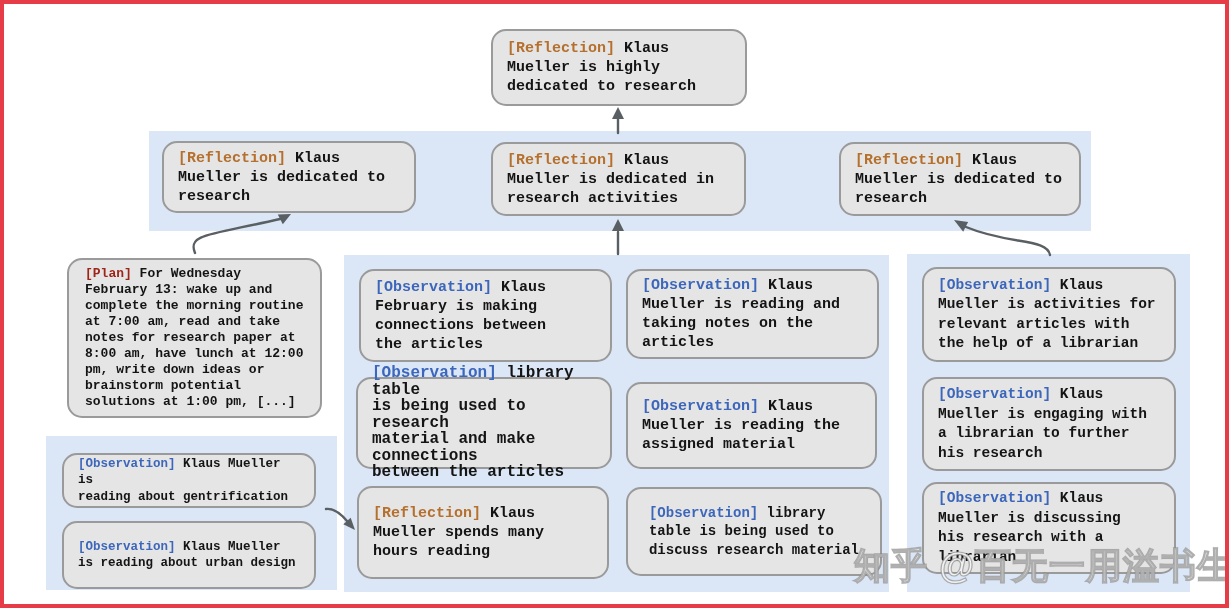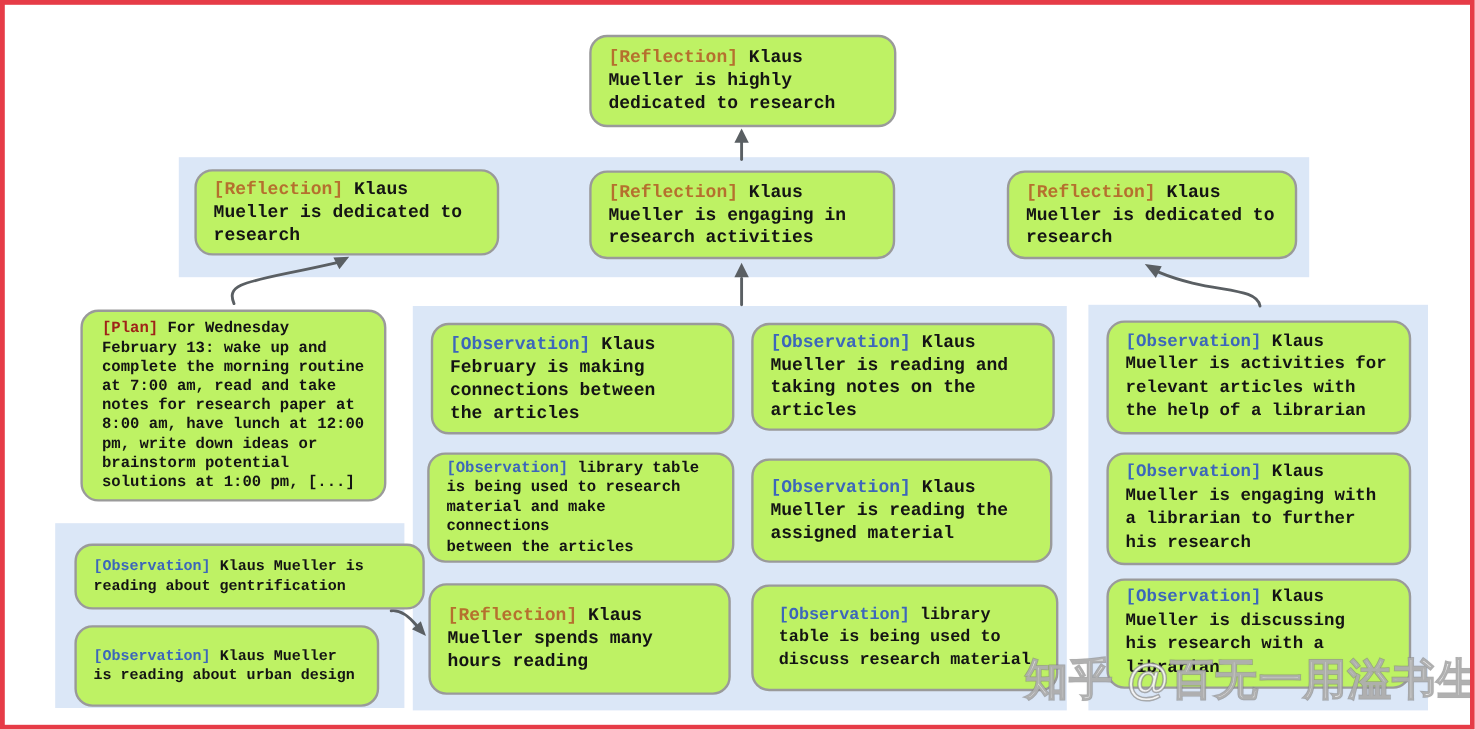--- a/index.html
+++ b/index.html
@@ -22,21 +22,21 @@
   }
   #edges{
     position:absolute;left:0;top:0;width:1229px;height:608px;
     z-index:2;pointer-events:none;
   }
   #edges path{stroke:var(--c-arrow,#5a5f63);stroke-width:2.4;fill:none;stroke-linecap:round;}
   #edges polygon{fill:var(--c-arrow,#5a5f63);}
   .node{
     position:absolute;
     box-sizing:border-box;
-    background:#bef264;
+    background:#e5e5e5;
     border:2px solid #9a9a9a;
     border-radius:15px;
     display:flex;
     flex-direction:column;
     justify-content:center;
     padding:6px 14px;
     z-index:3;
     line-height:19px;
     font-size:15px;
   }
@@ -45,24 +45,24 @@
   .tag-observation{color:var(--c-observation,#3c66bb);font-family:Liberation Mono, monospace;}
   .tag-plan{color:var(--c-plan,#9f2418);}
   .tag{margin-right:0.6em;}
 
   
   #n-root   {left:487px;top:25px;  width:256px;height:77px;}
   #n-l2l    {left:158px;top:137px; width:254px;height:72px;}
   #n-l2m    {left:487px;top:138px; width:255px;height:74px;}
   #n-l2r    {left:835px;top:138px; width:242px;height:74px;}
   #n-plan   {left:63px; top:254px; width:255px;height:160px;font-size:13px;line-height:16px;padding-left:16px;}
-  #n-lb1    {left:58px; top:449px; width:292px;height:55px;font-size:12.5px;line-height:16.5px;}
+  #n-lb1    {left:58px; top:449px; width:254px;height:55px;font-size:12.5px;line-height:16.5px;}
   #n-lb2    {left:58px; top:517px; width:254px;height:68px;font-size:12.5px;line-height:16.5px;}
   #n-a1     {left:355px;top:265px; width:253px;height:93px;}
-  #n-a2     {left:352px;top:373px; width:256px;height:92px;font-size:13px;line-height:16.5px;}
+  #n-a2     {left:352px;top:373px; width:256px;height:92px;font-size:16px;line-height:16.5px;}
   #n-a3     {left:353px;top:482px; width:252px;height:93px;}
   #n-b1     {left:622px;top:265px; width:253px;height:90px;}
   #n-b2     {left:622px;top:378px; width:251px;height:87px;}
   #n-b3     {left:622px;top:483px; width:256px;height:89px;font-size:14px;line-height:18.5px;align-items:center;}
   #n-r1     {left:918px;top:263px; width:254px;height:95px;font-size:14.5px;line-height:19.5px;}
   #n-r2     {left:918px;top:373px; width:254px;height:94px;font-size:14.5px;line-height:19.5px;}
   #n-r3     {left:918px;top:478px; width:254px;height:92px;font-size:14.5px;line-height:19.5px;}
 
   
   #p-row2   {left:145px;top:127px;width:942px;height:100px;}
@@ -115,21 +115,21 @@
   </div>
 
   <div class="node" id="n-l2l">
     <div><span class="tag tag-reflection">[Reflection]</span><span class="txt">Klaus
 Mueller is dedicated to
 research</span></div>
   </div>
 
   <div class="node" id="n-l2m">
     <div><span class="tag tag-reflection">[Reflection]</span><span class="txt">Klaus
-Mueller is engaging in
+Mueller is dedicated in
 research activities</span></div>
   </div>
 
   <div class="node" id="n-l2r">
     <div><span class="tag tag-reflection">[Reflection]</span><span class="txt">Klaus
 Mueller is dedicated to
 research</span></div>
   </div>
 
   <div class="node" id="n-plan">

